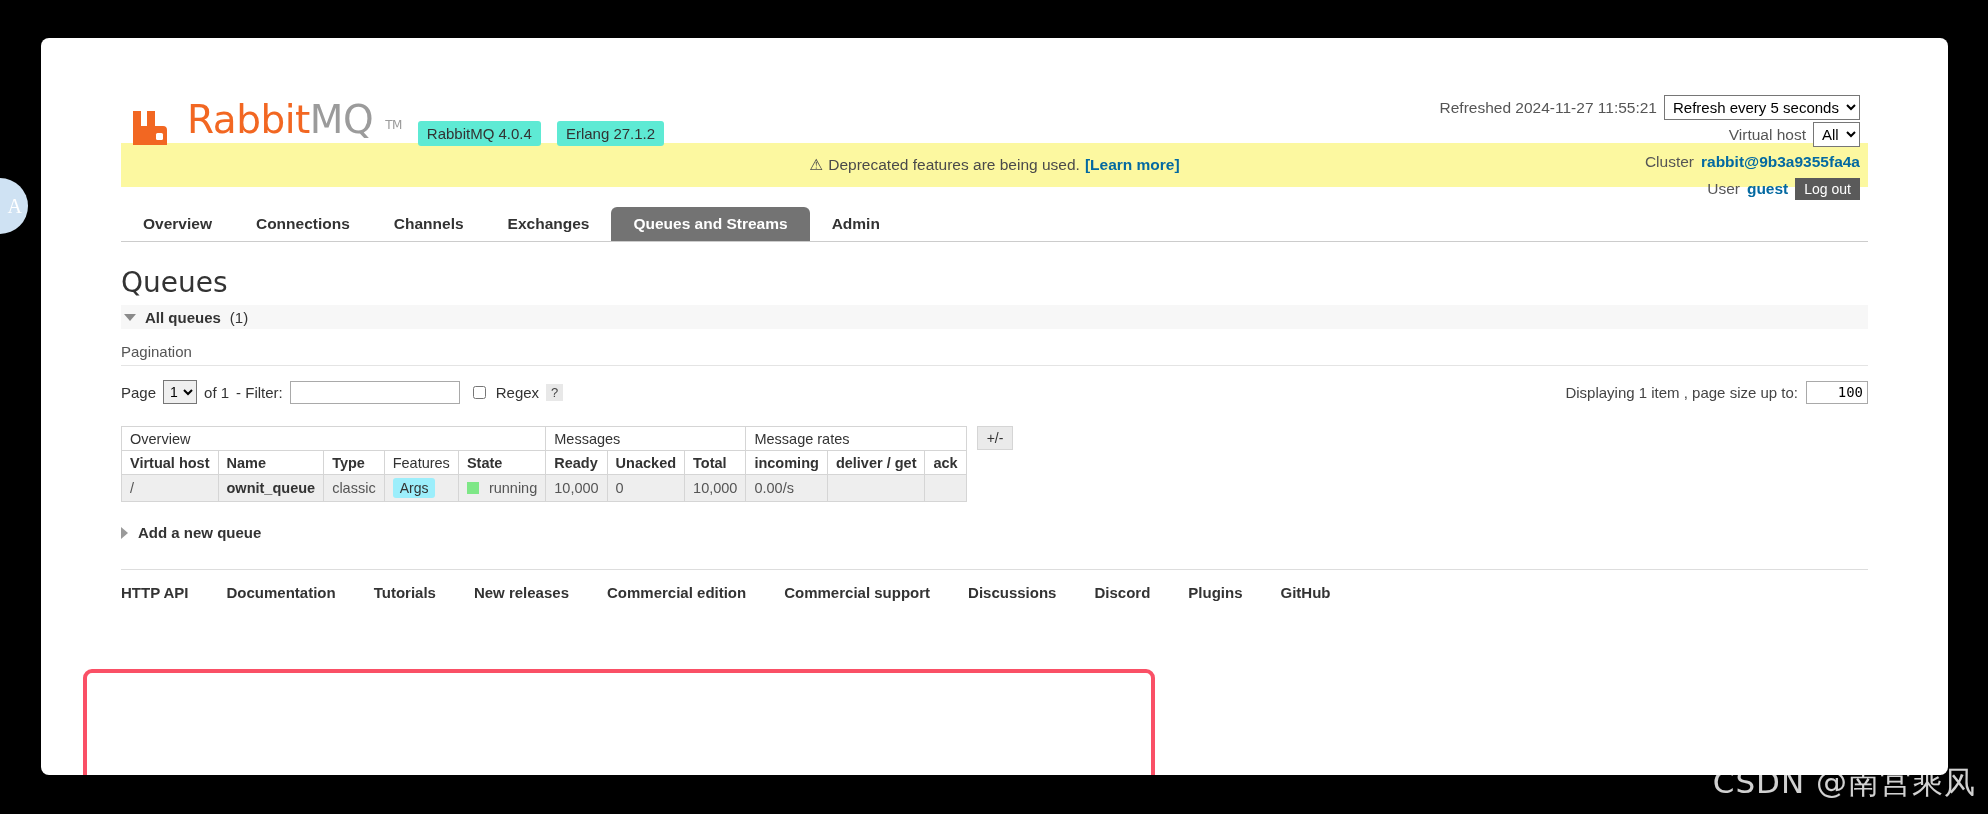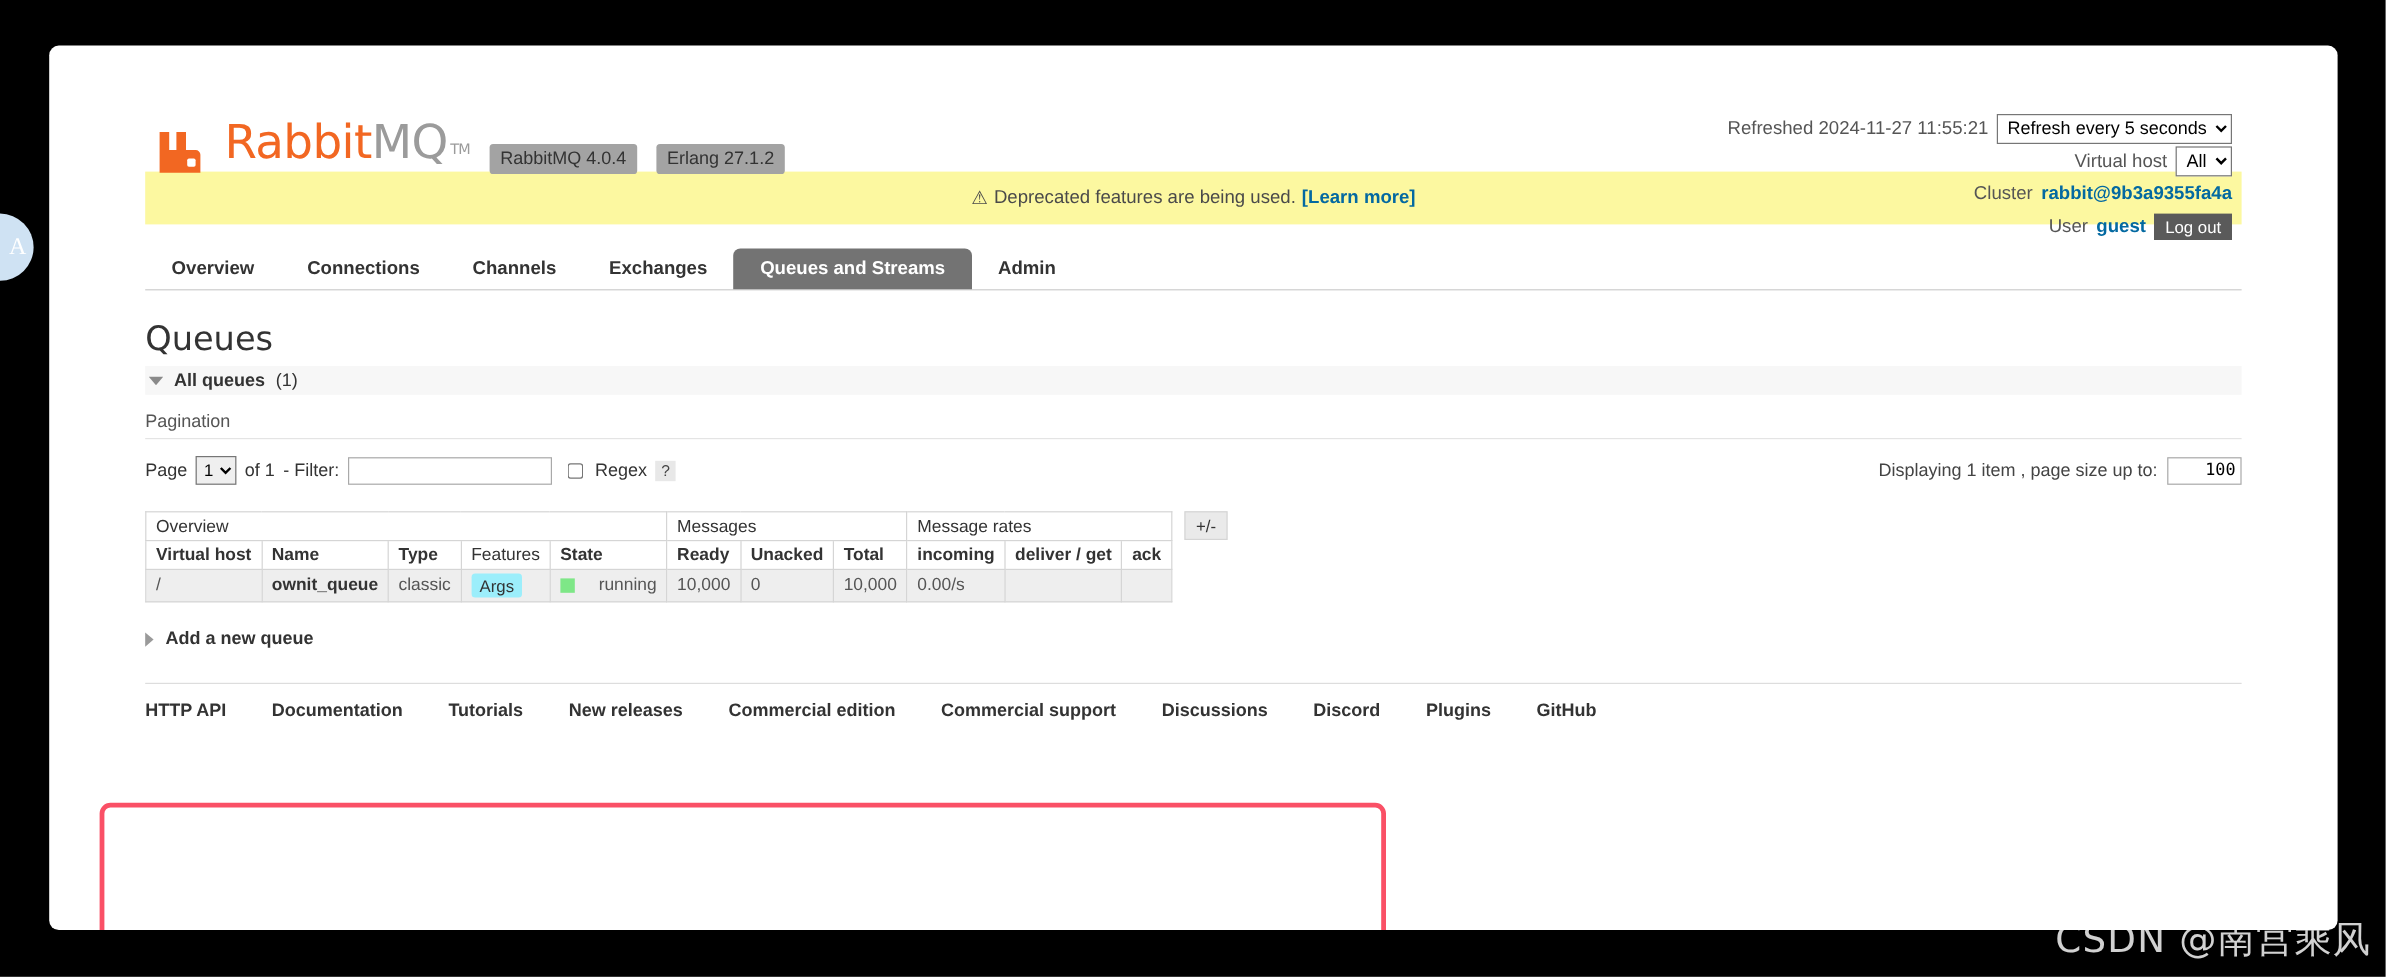--- a/index.html
+++ b/index.html
@@ -64,23 +64,23 @@
     flex: none;
   }
   #logo-text {
     font-size: 39px;
     line-height: 40px;
     font-family: "DejaVu Sans", sans-serif;
     letter-spacing: -0.5px;
   }
   .lg-orange { color: #f26722; }
   .lg-grey   { color: #9b9b9b; }
-  #logo-tm { font-size: 12px; color: #9b9b9b; margin-left: 2px; position: relative; top: -4px; }
+  #logo-tm { font-size: 12px; color: #9b9b9b; margin-left: 12px; position: relative; top: -4px; }
   .ver-badge {
-    background: #a3a3a3;
+    background: #5eead4;
     color: #333333;
     font-size: 15px;
     padding: 4px 9px;
     border-radius: 3px;
     font-family: "Liberation Sans", sans-serif;
     white-space: nowrap;
     margin-bottom: 3px;
   }
 
   #header-right {
@@ -273,21 +273,21 @@
   #queues-table tbody td.name { font-weight: bold; color: #333333; }
   .num { text-align: left; font-family: Liberation Sans, sans-serif; }
   .args-badge {
     background: #9ceefb;
     color: #333333;
     padding: 2px 7px;
     border-radius: 3px;
     font-size: 14px;
     display: inline-block;
   }
-  .state-cell { display: flex; align-items: center; gap: 20px; }
+  .state-cell { display: flex; align-items: center; gap: 10px; }
   .state-dot { width: 12px; height: 12px; background: #7ee787; display: inline-block; flex: none; }
   #plusminus {
     background: #eaeaea;
     border: 1px solid #d5d5d5;
     font-family: "Liberation Sans", sans-serif;
     font-size: 14px;
     color: #333;
     padding: 3px 9px;
     cursor: pointer;
     margin-top: 0px;

